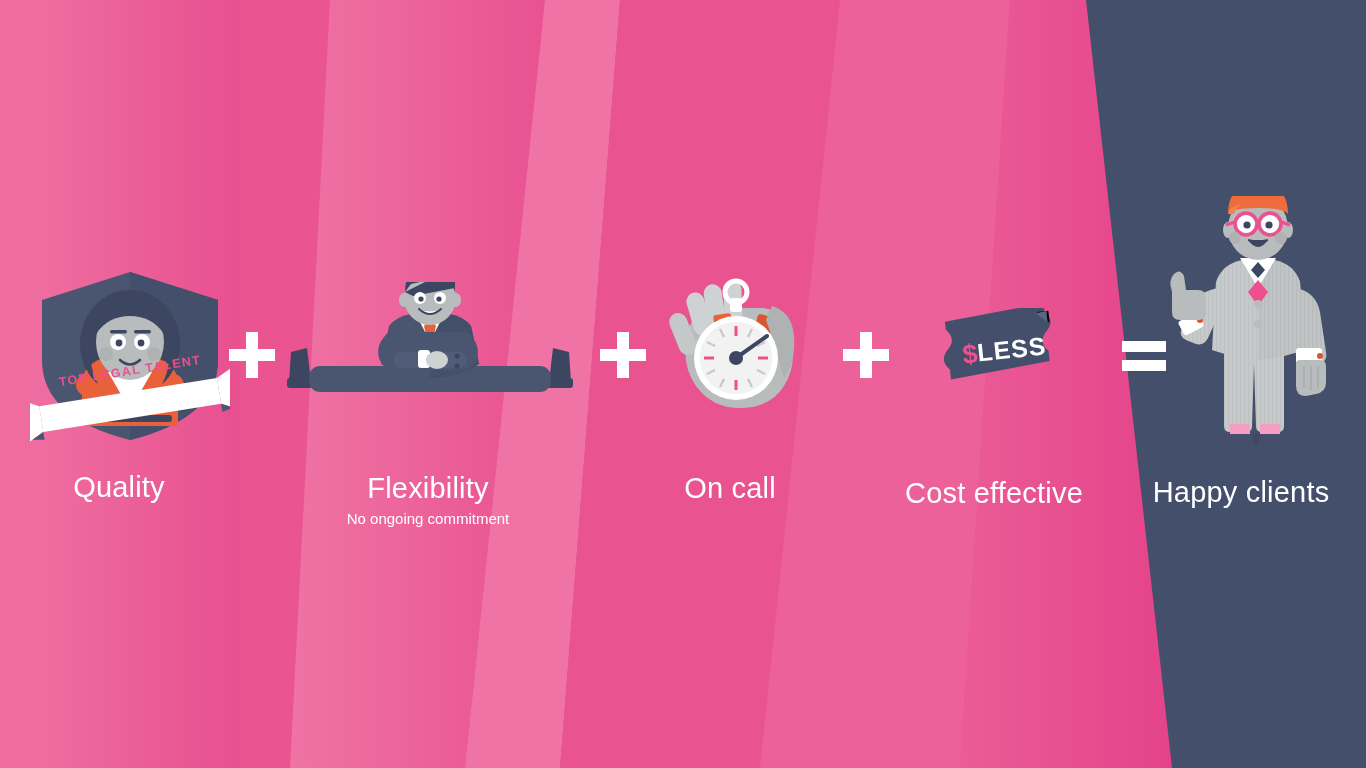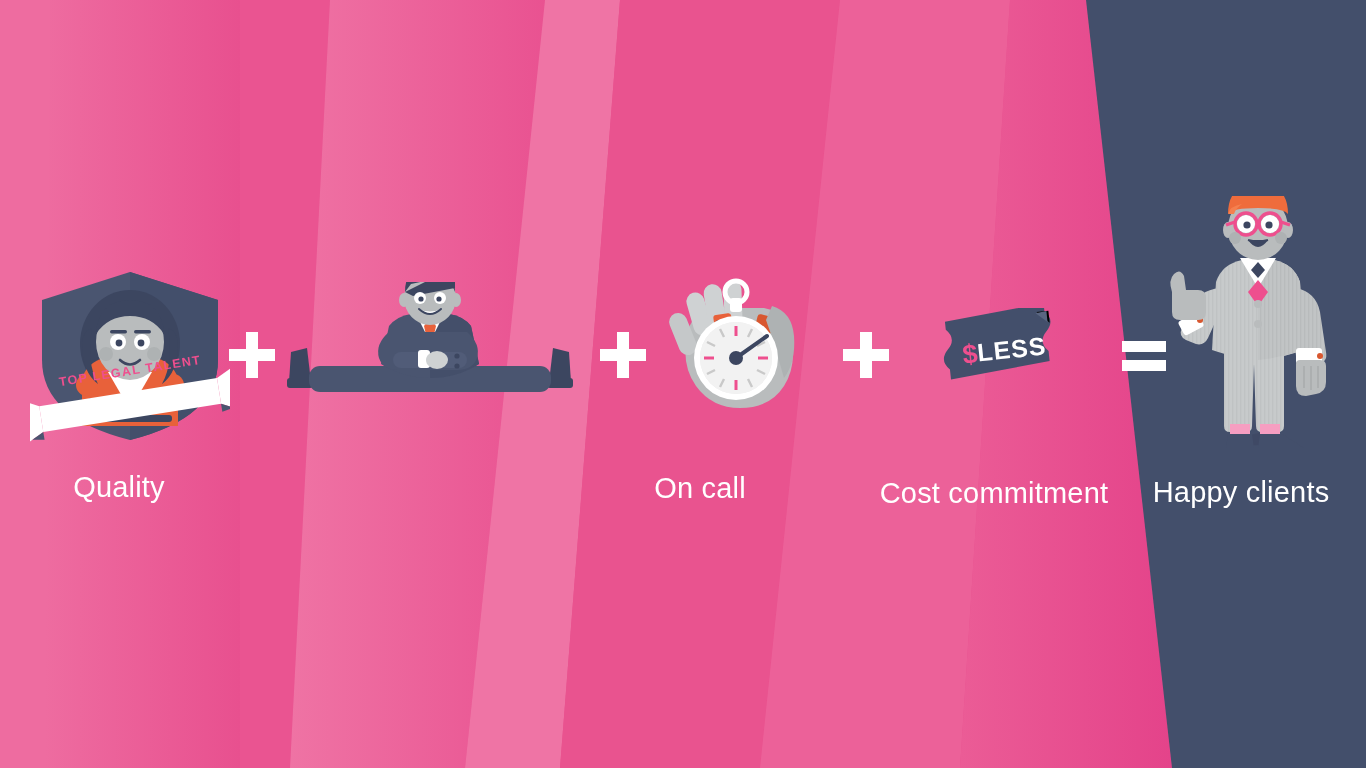--- a/index.html
+++ b/index.html
@@ -191,20 +191,24 @@
       <circle cx="135" cy="16" r="6" fill="#ffffff"></circle>
       <circle cx="155" cy="16" r="6" fill="#ffffff"></circle>
       <circle cx="136" cy="17" r="2.6" fill="#3c4660"></circle>
       <circle cx="154" cy="17" r="2.6" fill="#3c4660"></circle>
 
       <path d="M134 27 q11 10 22 0 q-11 5 -22 0" fill="#ffffff"></path>
       <path d="M134 27 q11 10 22 0" stroke="#3c4660" stroke-width="2" fill="none" stroke-linecap="round"></path>
     </svg>
   </div>
 
+  <div class="txtblock" style="left:248px; top:473px;">
+    <div class="label">Flexibility</div>
+    <div class="sublabel">No ongoing commitment</div>
+  </div>
 
   <svg class="op" style="left:600px; top:332px;" viewBox="0 0 46 46">
     <polygon points="17,0 29,0 29,17 46,17 46,29 29,29 29,46 17,46 17,29 0,29 0,17 17,17" fill="#ffffff"></polygon>
   </svg>
 
   <div class="icon-wrap" style="left:660px; top:278px; width:150px; height:132px;">
     <svg viewBox="0 0 150 132" width="150" height="132">
 
       <path d="M28 52 q-8 34 8 56 q16 22 44 22 q30 0 44 -22 q14 -22 6 -52 q-6 -22 -26 -26 l-50 0 q-20 4 -26 22 Z" fill="#b9bcbd"></path>
 
@@ -242,21 +246,21 @@
         <line x1="47" y1="96" x2="55" y2="92"></line>
         <line x1="47" y1="64" x2="55" y2="68"></line>
         <line x1="60" y1="51" x2="64" y2="59"></line>
       </g>
 
       <line x1="76" y1="80" x2="107" y2="58" stroke="#3c4660" stroke-width="4" stroke-linecap="round"></line>
       <circle cx="76" cy="80" r="7" fill="#3c4660"></circle>
     </svg>
   </div>
 
-  <div class="txtblock" style="left:520px; top:473px;">
+  <div class="txtblock" style="left:550px; top:473px;">
     <div class="label">On call</div>
   </div>
 
   <svg class="op" style="left:843px; top:332px;" viewBox="0 0 46 46">
     <polygon points="17,0 29,0 29,17 46,17 46,29 29,29 29,46 17,46 17,29 0,29 0,17 17,17" fill="#ffffff"></polygon>
   </svg>
 
   <div class="icon-wrap" style="left:940px; top:308px; width:122px; height:80px;">
     <svg viewBox="0 0 122 80" width="122" height="80">
       <g transform="rotate(-6 61 40)">
@@ -264,21 +268,21 @@
 
         <polygon points="100,8 112,8 112,20" fill="#566party"></polygon>
         <polygon points="99,9 110,8 110,19" fill="#5a6681"></polygon>
       </g>
       <text x="22" y="52" font-family="'Liberation Sans',sans-serif" font-size="27" font-weight="bold" fill="#ee4f8e" transform="rotate(-6 61 40)">$</text>
       <text x="37" y="51" font-family="'Liberation Sans',sans-serif" font-size="25" font-weight="bold" fill="#ffffff" letter-spacing="1" transform="rotate(-6 61 40)">LESS</text>
     </svg>
   </div>
 
   <div class="txtblock" style="left:814px; top:478px;">
-    <div class="label">Cost commitment</div>
+    <div class="label">Cost effective</div>
   </div>
 
   <svg class="op" style="left:1122px; top:340px; width:44px; height:32px;" viewBox="0 0 44 32">
     <rect x="0" y="1" width="44" height="11" fill="#ffffff"></rect>
     <rect x="0" y="20" width="44" height="11" fill="#ffffff"></rect>
   </svg>
 
   <div class="icon-wrap" style="left:1168px; top:196px; width:180px; height:260px;">
     <svg viewBox="0 0 180 260" width="180" height="260">
       <defs>

